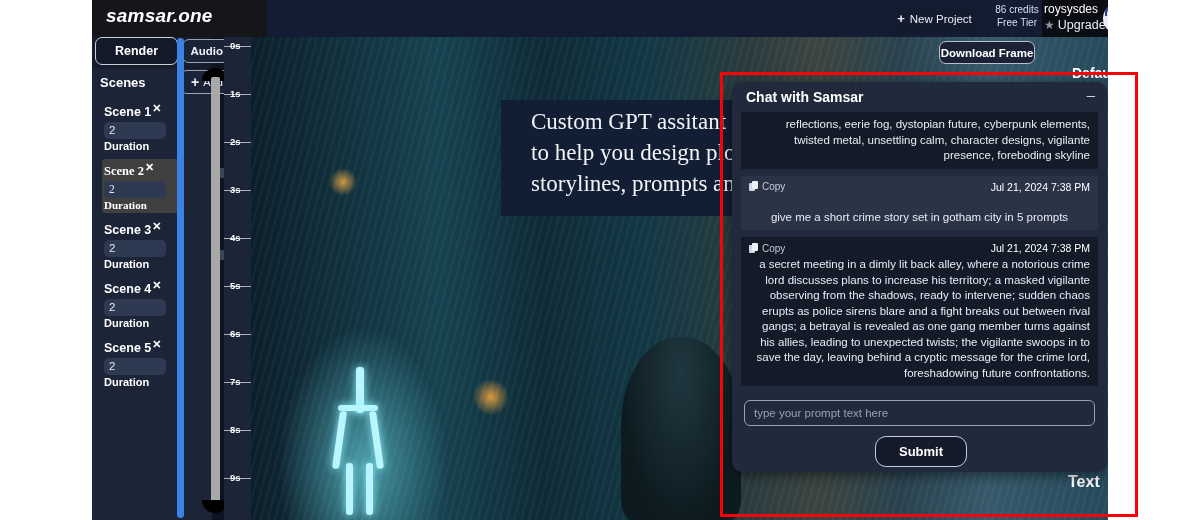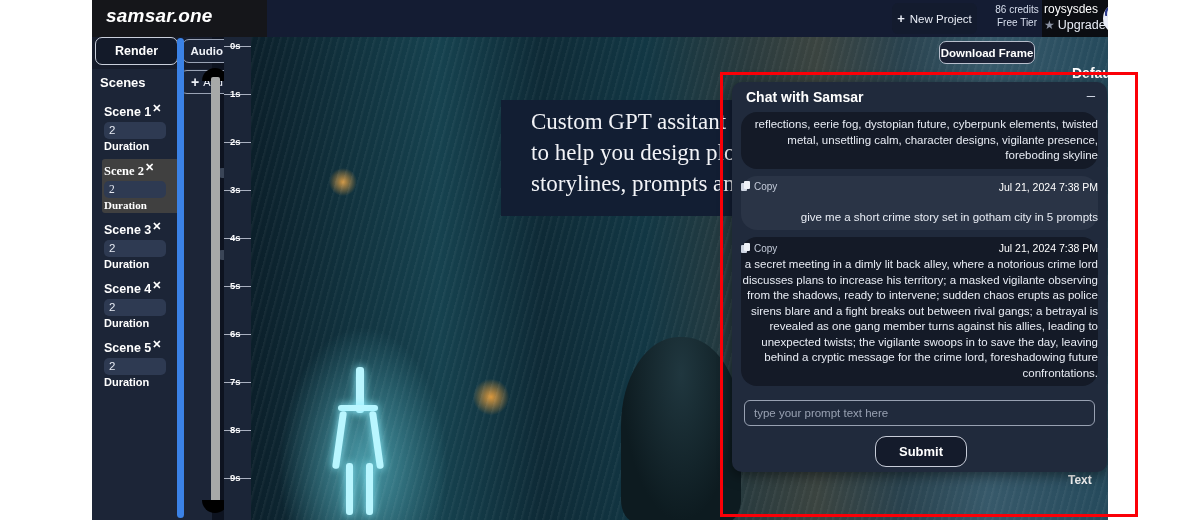--- a/index.html
+++ b/index.html
@@ -79,38 +79,38 @@
   .cityimg .glowfig i{position:absolute;background:#b9f6ff;box-shadow:0 0 9px #8ef0ff;border-radius:3px;}
 
   .toptext{position:absolute;left:250px;top:63px;width:460px;height:116px;background:#121e33;}
   .toptext p{margin:0;color:#f2f3f7;font-family:"Liberation Serif",serif;font-size:23px;line-height:31px;padding-left:30px;padding-top:6px;}
   .toptext p.l2{padding-top:0;}
 
   .dlframe{position:absolute;left:847px;top:41px;width:94px;height:21px;border:1.3px solid #b8bfcd;border-radius:7px;background:#1b2235;color:#ffffff;font-size:11.5px;font-weight:bold;display:flex;align-items:center;justify-content:center;}
 
   .defaults{position:absolute;left:980px;top:65px;width:128px;height:22px;color:#ffffff;font-size:14px;font-weight:bold;}
 
-  .textlbl{position:absolute;left:976px;top:473px;color:#ffffff;font-size:12px;font-weight:bold;}
+  .textlbl{position:absolute;left:976px;top:473px;color:#ffffff;font-size:16px;font-weight:bold;}
 
   
   .chat{position:absolute;left:640px;top:82px;width:375px;height:390px;background:#202a3c;border-radius:10px;box-shadow:0 3px 14px rgba(0,0,0,.5);}
   .chathdr{position:absolute;left:14px;top:7px;color:#ffffff;font-size:14px;font-weight:bold;}
   .minim{position:absolute;right:12px;top:8px;color:#cdd4e1;font-size:15px;line-height:10px;}
 
   .msgs{position:absolute;left:9px;top:30px;width:357px;height:282px;overflow:hidden;}
-  .bubble{background:#141a27;border-radius:16px;padding:5px 0;margin-bottom:7px;}
+  .bubble{background:#141a27;border-radius:0;padding:5px 8px;margin-bottom:7px;}
   .bubble.alt{background:#2a3446;}
   .bubble .meta{display:flex;justify-content:space-between;align-items:center;margin-bottom:3px;}
   .copy{display:flex;align-items:center;gap:4px;color:#c3cad8;font-size:10px;}
   .copyico{position:relative;width:9px;height:11px;}
   .copyico b{position:absolute;left:0;top:2px;width:6px;height:8px;background:#cfd6e3;border-radius:1px;display:block;}
   .copyico i{position:absolute;left:3px;top:0;width:6px;height:8px;background:#eef1f7;border-radius:1px;display:block;}
   .ts{color:#ffffff;font-size:10.5px;}
   .btxt{color:#e8ecf4;font-size:11.5px;line-height:15.5px;text-align:right;}
-  .btxt.lft{text-align:right;margin-top:17px;}
+  .btxt.lft{text-align:center;margin-top:17px;}
 
   .promptinput{position:absolute;left:12px;top:318px;width:351px;height:26px;border:1.2px solid #98a1b2;border-radius:6px;background:#202a3c;color:#98a1b2;font-size:11.5px;padding-left:9px;box-sizing:border-box;line-height:24px;}
   .submitbtn{position:absolute;left:143px;top:354px;width:90px;height:29px;border:1.3px solid #c7ccd8;border-radius:11px;background:#141b2b;color:#ffffff;font-size:13px;font-weight:bold;display:flex;align-items:center;justify-content:center;}
 
   
   .redbox{position:absolute;left:720px;top:72px;width:418px;height:445px;border:3px solid #fb0007;box-sizing:border-box;pointer-events:none;z-index:50;}
 </style>
 </head>
 <body>
 

